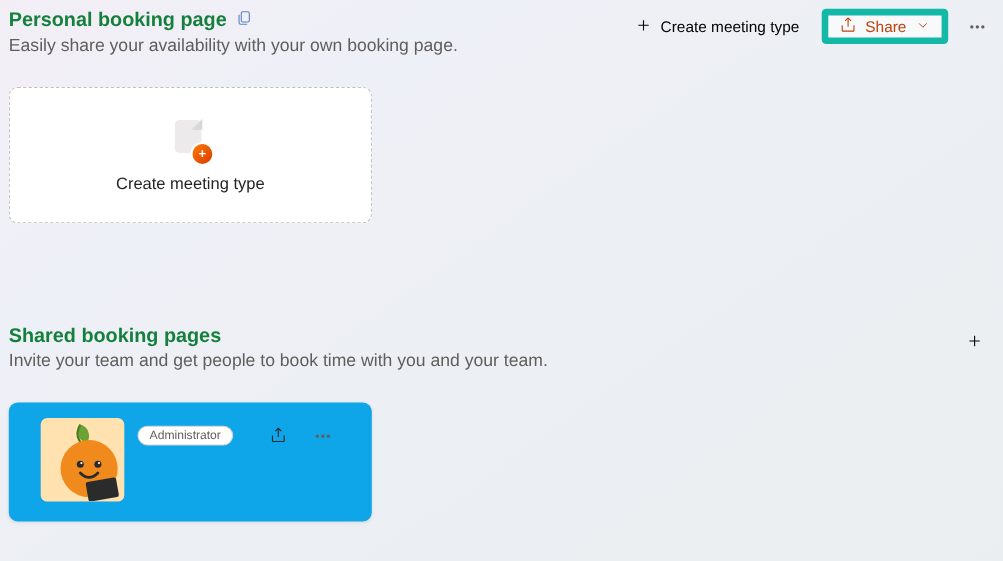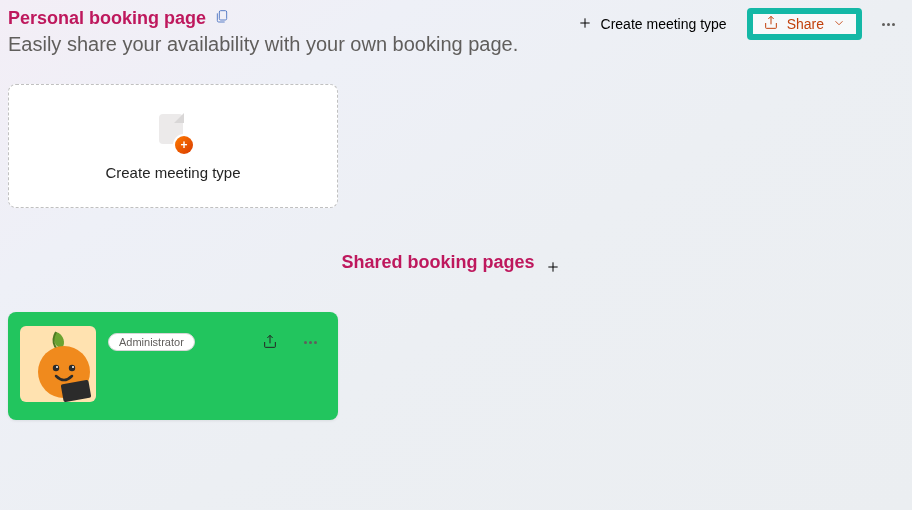--- a/index.html
+++ b/index.html
@@ -18,25 +18,25 @@
     justify-content: space-between;
     align-items: flex-start;
   }
   .section-titles h2 {
     font-size: 18px;
     font-weight: 600;
     margin: 0 0 4px 0;
     display: flex;
     align-items: center;
     gap: 8px;
-    color: #be185d;
+    color: #15803d;
   }
   .section-titles p {
     margin: 0;
-    font-size: 20px;
+    font-size: 16px;
     color: #605e5c;
   }
   .actions {
     display: flex;
     align-items: center;
     gap: 10px;
   }
   .btn {
     display: inline-flex;
     align-items: center;
@@ -99,32 +99,32 @@
     position:absolute; right:2px; bottom:2px;
     width:18px; height:18px; border-radius:50%;
     background: linear-gradient(135deg,#ff7a00,#d83b01);
     display:flex; align-items:center; justify-content:center;
     color:#fff; font-weight:bold; font-size:12px;
     box-shadow: 0 0 0 2px #fff;
   }
   .create-card .label { font-size:15px; color:#242424; }
 
   
-  .section2 { margin-top: 44px; justify-content: center; }
+  .section2 { margin-top: 92px; }
 
   
   .booking-card {
     margin-top: 28px;
     width: 330px;
     height: 108px;
-    background: #22c55e;
+    background: #0ea5e9;
     border-radius: 8px;
     box-shadow: 0 1px 3px rgba(0,0,0,0.08);
     display:flex;
-    padding: 14px 12px;
+    padding: 14px 29px;
     gap: 12px;
   }
   .avatar {
     width: 76px; height: 76px; border-radius: 6px;
     background: #ffe2b0;
     position: relative;
     overflow: hidden;
     flex-shrink: 0;
   }
   .booking-body { flex:1; display:flex; flex-direction:column; }
@@ -204,20 +204,21 @@
     <div class="plus-badge">+</div>
   </div>
   <div class="label">Create meeting type</div>
 </div>
 
 <div class="section-header section2">
   <div class="section-titles">
     <h2>
       <span>Shared booking pages</span>
     </h2>
+    <p>Invite your team and get people to book time with you and your team.</p>
   </div>
   <div class="actions">
     <button class="btn">
       <span>
         <svg class="i" viewBox="0 0 24 24">
             <line x1="12" y1="5" x2="12" y2="19"></line>
             <line x1="5" y1="12" x2="19" y2="12"></line>
           </svg>
       </span>
     </button>

